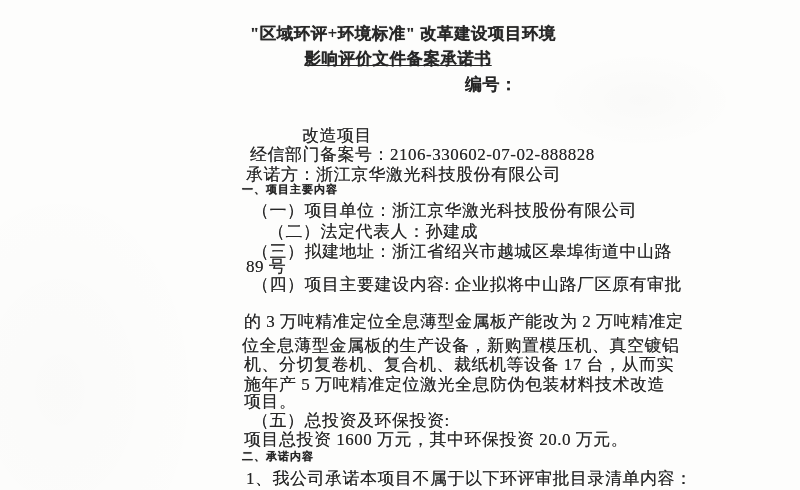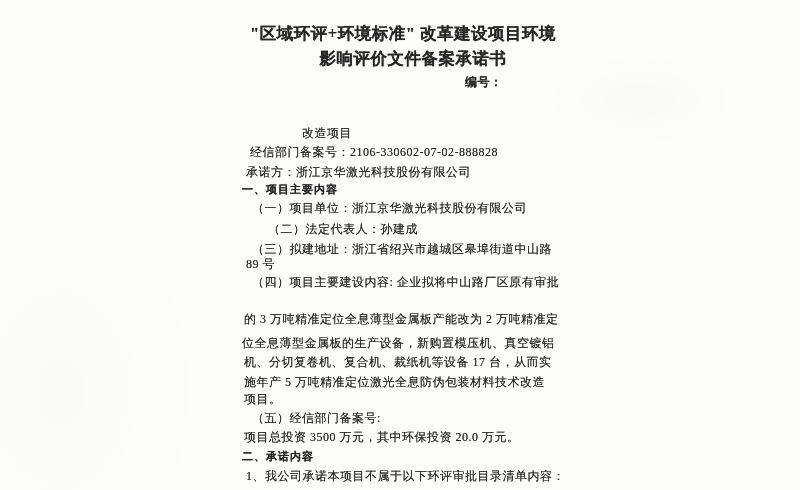--- a/index.html
+++ b/index.html
@@ -11,21 +11,21 @@
     background:
       radial-gradient(ellipse 140px 70px at 640px 100px, rgba(0,0,0,0.015), transparent 70%),
       radial-gradient(ellipse 220px 320px at 60px 390px, rgba(0,0,0,0.012), transparent 70%),
       #fdfdfc;
     font-family: "Liberation Serif", "DejaVu Serif", serif;
     color: #262626;
   }
   .ln {
     position: absolute;
     white-space: nowrap;
-    font-size: 12px;
+    font-size: 17px;
     line-height: 1.1;
     letter-spacing: 0.5px;
     text-shadow: 0 0 0.6px rgba(38,38,38,0.65);
   }
   .title-ln {
     font-size: 16.5px;
     font-weight: bold;
     letter-spacing: 0.5px;
     width: 400px;
     text-align: center;
@@ -38,39 +38,39 @@
     text-shadow: 0 0 0.7px rgba(30,30,30,0.8);
   }
   .num-lbl { font-weight: bold; }
 </style>
 </head>
 <body>
 
 <div class="page">
 
   <div class="ln title-ln" style="left:203px; top:25px;">"区域环评+环境标准" 改革建设项目环境</div>
-  <div class="ln title-ln" style="left:213px; top:50px;">影响评价文件备案承诺书</div>
+  <div class="ln title-ln" style="left:198px; top:50px;text-decoration:underline;">影响评价文件备案承诺书</div>
 
   <div class="ln num-lbl" style="left:465px; top:76px;">编号：</div>
 
   <div class="ln" style="left:302px; top:127px;">改造项目</div>
   <div class="ln" style="left:250px; top:146px;">经信部门备案号：2106-330602-07-02-888828</div>
   <div class="ln" style="left:246px; top:166px;">承诺方：浙江京华激光科技股份有限公司</div>
 
   <div class="ln section-hd" style="left:242px; top:183px;">一、项目主要内容</div>
 
   <div class="ln" style="left:252px; top:202px;">（一）项目单位：浙江京华激光科技股份有限公司</div>
   <div class="ln" style="left:252px; top:223px;margin-left:16px;">（二）法定代表人：孙建成</div>
   <div class="ln" style="left:252px; top:243px;">（三）拟建地址：浙江省绍兴市越城区皋埠街道中山路</div>
   <div class="ln" style="left:246px; top:258px;">89 号</div>
   <div class="ln" style="left:252px; top:276px;">（四）项目主要建设内容: 企业拟将中山路厂区原有审批</div>
   <div class="ln" style="left:244px; top:313px;">的 3 万吨精准定位全息薄型金属板产能改为 2 万吨精准定</div>
   <div class="ln" style="left:242px; top:337px;">位全息薄型金属板的生产设备，新购置模压机、真空镀铝</div>
   <div class="ln" style="left:244px; top:356px;">机、分切复卷机、复合机、裁纸机等设备 17 台，从而实</div>
   <div class="ln" style="left:244px; top:376px;">施年产 5 万吨精准定位激光全息防伪包装材料技术改造</div>
   <div class="ln" style="left:244px; top:393px;">项目。</div>
-  <div class="ln" style="left:252px; top:412px;">（五）经信部门备案号:</div>
-  <div class="ln" style="left:244px; top:431px;">项目总投资 3500 万元，其中环保投资 20.0 万元。</div>
+  <div class="ln" style="left:252px; top:412px;">（五）总投资及环保投资:</div>
+  <div class="ln" style="left:244px; top:431px;">项目总投资 1600 万元，其中环保投资 20.0 万元。</div>
 
   <div class="ln section-hd" style="left:242px; top:450px;">二、承诺内容</div>
   <div class="ln" style="left:246px; top:470px;">1、我公司承诺本项目不属于以下环评审批目录清单内容：</div>
 
 </div>
 
 </body></html>

